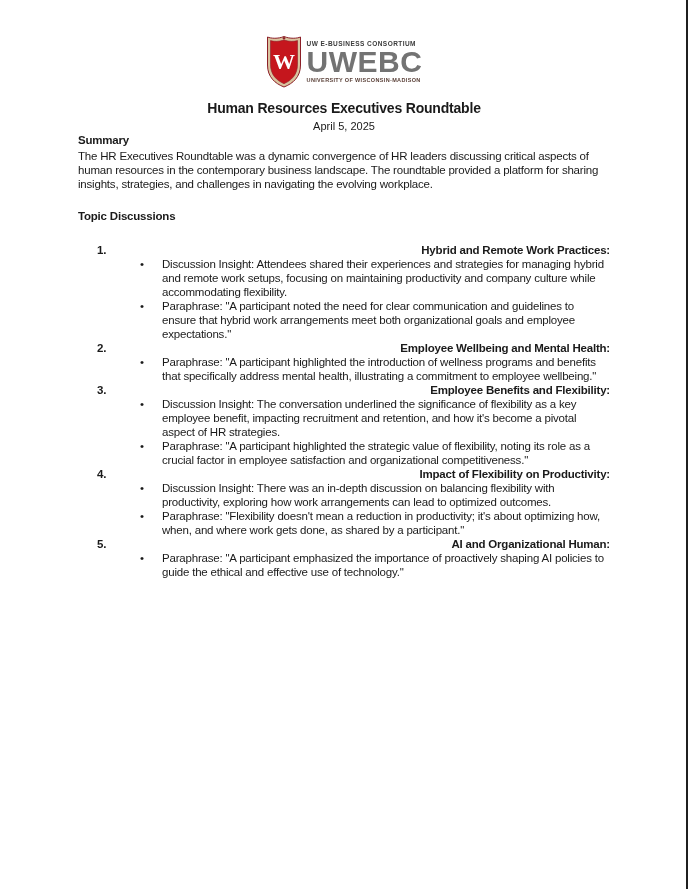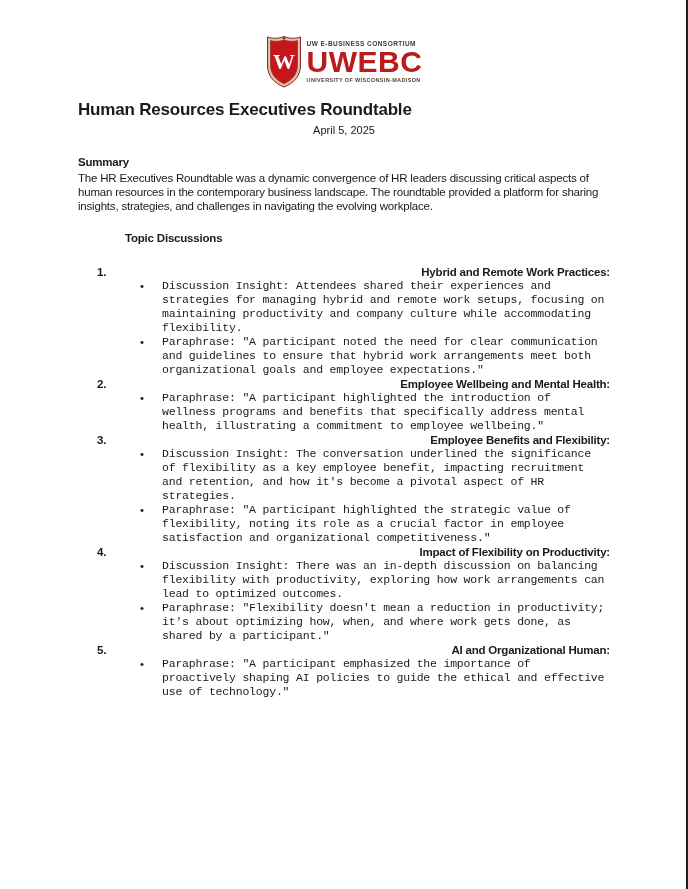--- a/index.html
+++ b/index.html
@@ -33,59 +33,59 @@
     font-size: 30px; font-weight: bold; line-height: 0.85;
     letter-spacing: 0.5px; margin: 2px 0 2px 0; white-space: nowrap;
   }
   .logo-bottom {
     font-size: 5.5px; font-weight: bold; color: #5a4038;
     letter-spacing: 0.35px; white-space: nowrap;
   }
 
   
   .doc-title {
-    text-align: left; font-size: 17px; font-weight: bold;
+    text-align: center; font-size: 14px; font-weight: bold;
     letter-spacing: -0.2px; margin-top: 10px;
   }
   .doc-date { text-align: center; font-size: 11px; margin-top: 4px; }
 
   
   .bt { font-size: 11.5px; line-height: 14px; letter-spacing: -0.2px; }
   .section-heading {
     font-size: 11.5px; font-weight: bold; letter-spacing: -0.2px;
     line-height: 16.5px;
   }
-  .summary-heading { margin-top: 18px; }
-  .topics-heading { margin-top: 17px; margin-left: 47px; }
+  .summary-heading { }
+  .topics-heading { margin-top: 17px; }
   .topics-list { margin-top: 19px; }
 
   
   .topic-head { display: flex; font-weight: bold; }
   .topic-num { width: 23px; margin-left: 19px; flex: 0 0 auto; }
   .topic-title { flex: 1; text-align: right; }
   .bullet-row { display: flex; margin-left: 62px; }
   .bullet-dot { width: 22px; flex: 0 0 auto; }
   .bullet-dot::before { content: "\2022"; font-size: 11.5px; }
-  .bullet-text { flex: 1; font-family: Liberation Mono, monospace; }
+  .bullet-text { flex: 1; }
 </style>
 </head>
 <body>
 
 <div class="page">
 
   <div class="logo-block">
     <svg class="crest" viewBox="0 0 36 53" aria-hidden="true">
       <path d="M18,1.5 C24,4 31,3.5 34.5,2 L34.5,30 C34.5,42 27,48.5 18,52 C9,48.5 1.5,42 1.5,30 L1.5,2 C5,3.5 12,4 18,1.5 Z" fill="#d9c49f" stroke="#8c1f28" stroke-width="1"></path>
       <path d="M18,5 C23,6.8 28.5,6.6 31.5,5.6 L31.5,29.5 C31.5,39.5 25.5,45.5 18,48.7 C10.5,45.5 4.5,39.5 4.5,29.5 L4.5,5.6 C7.5,6.6 13,6.8 18,5 Z" fill="#c5161d" stroke="#8c1f28" stroke-width="0.6"></path>
       <circle cx="18" cy="3.2" r="1.2" fill="#8c1f28"></circle>
       <text x="18" y="34" text-anchor="middle" font-family="Liberation Serif, serif" font-size="22" font-weight="bold" fill="#ffffff">W</text>
     </svg>
     <div class="logo-text">
       <span class="logo-top">UW E-BUSINESS CONSORTIUM</span>
-      <span class="logo-word" style="color:#b91c1c;">UWEBC</span>
+      <span class="logo-word" style="color:#737373;">UWEBC</span>
       <span class="logo-bottom">UNIVERSITY OF WISCONSIN-MADISON</span>
     </div>
   </div>
 
   <div class="doc-title">Human Resources Executives Roundtable</div>
   <div class="doc-date">April 5, 2025</div>
 
   <div class="section-heading summary-heading">Summary</div>
   <div class="bt">The HR Executives Roundtable was a dynamic convergence of HR leaders discussing critical aspects of human resources in the contemporary business landscape. The roundtable provided a platform for sharing insights, strategies, and challenges in navigating the evolving workplace.</div>
 

